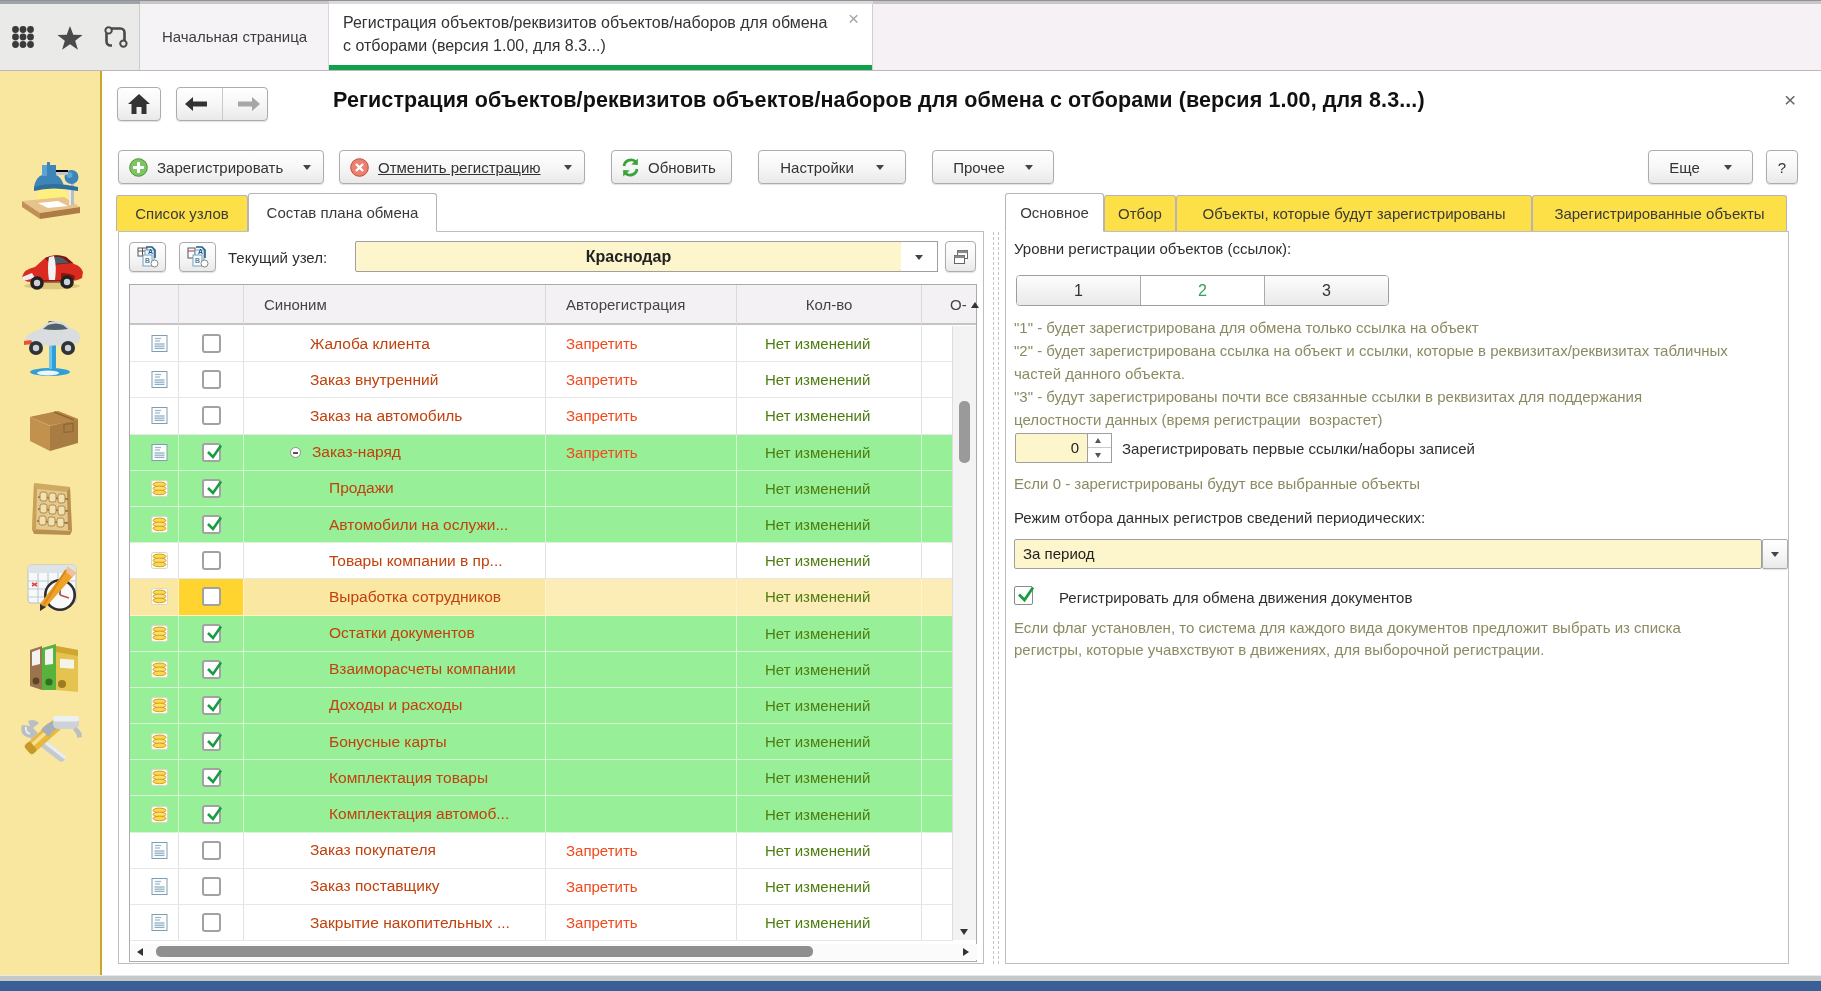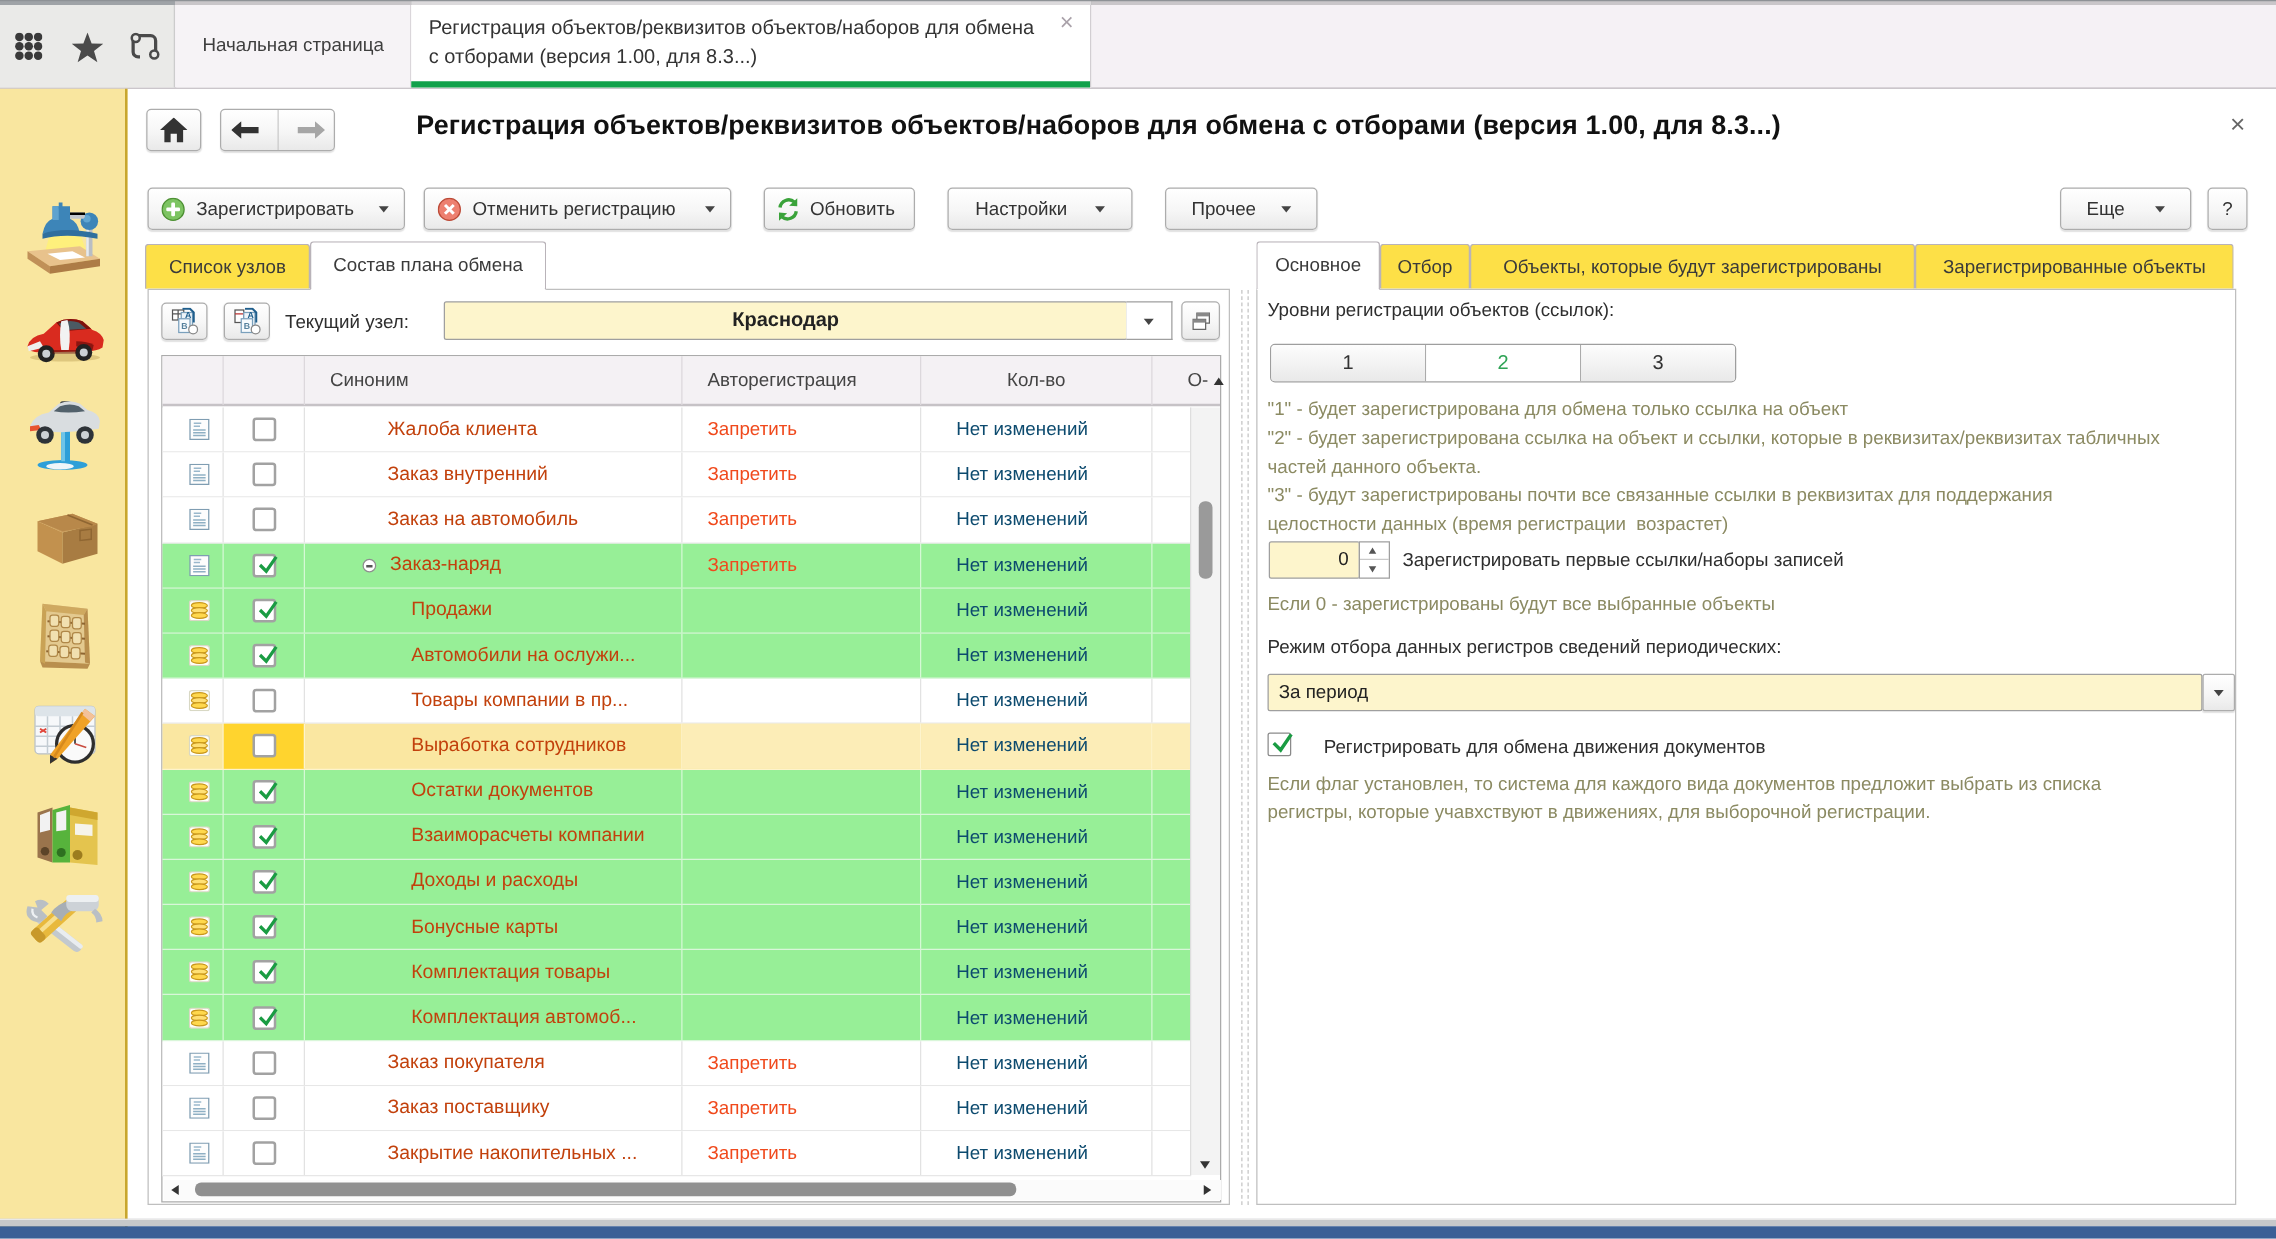--- a/index.html
+++ b/index.html
@@ -57,21 +57,21 @@
   .row.g { background:#97ef97; border-bottom:1px solid #d9f6d9; }
   .row.y { background:#fae7a1; border-bottom:1px solid #fdf3cb; }
   .cell { position:absolute; top:0; height:100%; border-right:1px solid #e2e2e2; display:flex; align-items:center; }
   .row.g .cell { border-right:1px solid rgba(255,255,255,0.6); }
   .row.y .cell { border-right:1px solid #fdf4cd; }
   .row.y .c4, .row.y .c5, .row.y .c6 { background:#fcedb7; }
   .c1 { left:0; width:49px; justify-content:center; padding-left:11px; }
   .c2 { left:49px; width:65px; justify-content:center; }
   .c3 { left:114px; width:302px; font-size:15.5px; color:#c2410c; }
   .c4 { left:416px; width:191px; font-size:15px; color:#f0491c; padding-left:20px; }
-  .c5 { left:607px; width:185px; font-size:15px; color:#0c4a6e; padding-left:28px; }
+  .c5 { left:607px; width:185px; font-size:15px; color:#4d7c0f; padding-left:28px; }
   .c6 { left:792px; width:31px; border-right:none; }
   .cb { width:19px; height:19px; background:#fff; border:2px solid #a2a2a2; border-radius:3px; position:relative; }
   .row.y .c2.sel { background:#ffd42e; }
 
   
   #vscroll { position:absolute; right:0px; top:41px; width:24px; height:614px; background:#f3f3f3; border-left:1px solid #dedede; }
   #vthumb { position:absolute; left:6px; top:75px; width:11px; height:62px; background:#9a9a9a; border-radius:5px; }
   #hscroll { position:absolute; left:1px; bottom:1px; width:846px; height:16px; background:#fbfbfb; }
   #hthumb { position:absolute; left:25px; top:2px; width:657px; height:11px; background:#8f8f8f; border-radius:5px; }
 
@@ -284,21 +284,21 @@
         <rect x="4" y="8" width="11" height="3" rx="1" fill="#fff"></rect>
       </svg>
     <span style="margin-left:9px;">Зарегистрировать</span>
       <span class="caret" style="position:absolute; right:12px;"></span>
   </div>
   <div class="btn" style="left:339px; top:150px; width:246px; height:34px; justify-content:flex-start; padding-left:10px;">
     <svg width="19" height="19" viewBox="0 0 19 19">
         <circle cx="9.5" cy="9.5" r="8.8" fill="#ed8070" stroke="#bc4b38"></circle>
         <path d="M6 6 L13 13 M13 6 L6 13" stroke="#fff" stroke-width="2.4"></path>
       </svg>
-    <span style="margin-left:9px;">Отменить регистрацию</span>
+    <span style="margin-left:9px;text-decoration:underline;">Отменить регистрацию</span>
       <span class="caret" style="position:absolute; right:12px;"></span>
   </div>
   <div class="btn" style="left:611px; top:150px; width:121px; height:34px; justify-content:flex-start; padding-left:9px;">
     <svg width="19" height="19" viewBox="0 0 19 19">
       <path d="M3 8 A7 7 0 0 1 14.5 3.6" fill="none" stroke="#3aa33a" stroke-width="2.7"></path>
       <path d="M16.8 0.5 L16.8 7 L10.3 6.5 Z" fill="#3aa33a"></path>
       <path d="M16 11 A7 7 0 0 1 4.5 15.4" fill="none" stroke="#3aa33a" stroke-width="2.7"></path>
       <path d="M2.2 18.5 L2.2 12 L8.7 12.5 Z" fill="#3aa33a"></path>
     </svg>
     <span style="margin-left:8px;">Обновить</span>

